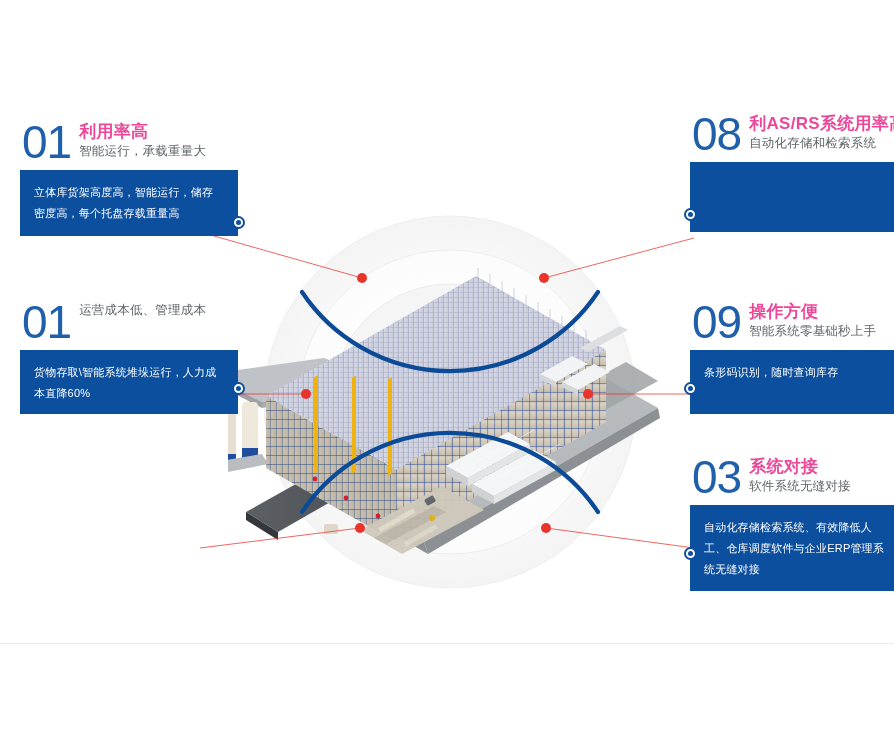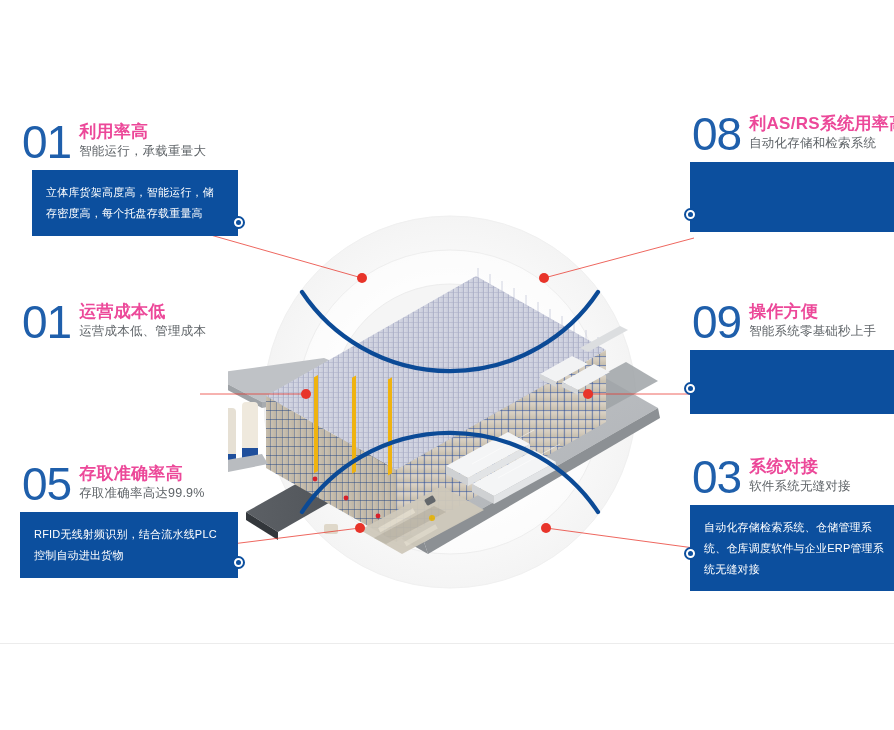--- a/index.html
+++ b/index.html
@@ -113,21 +113,21 @@
     height: 5px;
     margin: -2.5px 0 0 -2.5px;
     border-radius: 50%;
     background: #0c4f9e;
   }
   .marker.on-right { right: -6.5px; }
   .marker.on-left  { left: -6.5px; }
 
   
   #feature-01 { left: 20px;  top: 120px; }
-  #feature-01 .panel { height: 66px; margin-left: 12px; }
+  #feature-01 .panel { height: 66px; }
   #feature-01 .marker { top: 46px; }
 
   #feature-02 { left: 690px; top: 112px; }
   #feature-02 .panel { height: 70px; }
   #feature-02 .marker { top: 46px; }
 
   #feature-03 { left: 20px;  top: 300px; }
   #feature-03 .panel { height: 64px; }
   #feature-03 .marker { top: 32px; }
 
@@ -367,61 +367,52 @@
     </div>
     <div class="panel">
       <span class="marker on-left"></span>
     </div>
   </div>
 
   <div class="feature left" id="feature-03">
     <div class="head">
       <div class="num">01</div>
       <div class="headtext">
-        <div class="title">运营成本低</div>
         <div class="subtitle">运营成本低、管理成本</div>
       </div>
+    </div>
+    <div class="panel">
+      <p class="body">货物存取\智能系统堆垛运行，人力成本直降60%</p>
+      <span class="marker on-right"></span>
     </div>
   </div>
 
   <div class="feature right" id="feature-04">
     <div class="head">
       <div class="num">09</div>
       <div class="headtext">
         <div class="title">操作方便</div>
         <div class="subtitle">智能系统零基础秒上手</div>
       </div>
     </div>
     <div class="panel">
+      <p class="body">条形码识别，随时查询库存</p>
       <span class="marker on-left"></span>
     </div>
   </div>
 
-  <div class="feature left" id="feature-05">
-    <div class="head">
-      <div class="num">05</div>
-      <div class="headtext">
-        <div class="title">存取准确率高</div>
-        <div class="subtitle">存取准确率高达99.9%</div>
-      </div>
-    </div>
-    <div class="panel">
-      <p class="body">RFID无线射频识别，结合流水线PLC控制自动进出货物</p>
-      <span class="marker on-right"></span>
-    </div>
-  </div>
 
   <div class="feature right" id="feature-06">
     <div class="head">
       <div class="num">03</div>
       <div class="headtext">
         <div class="title">系统对接</div>
         <div class="subtitle">软件系统无缝对接</div>
       </div>
     </div>
     <div class="panel">
-      <p class="body">自动化存储检索系统、仓储管理系统、仓库调度软件与企业ERP管理系统无缝对接</p>
+      <p class="body">自动化存储检索系统、有效降低人工、仓库调度软件与企业ERP管理系统无缝对接</p>
       <span class="marker on-left"></span>
     </div>
   </div>
 
   <div id="divider"></div>
 </div>
 
 </body></html>

